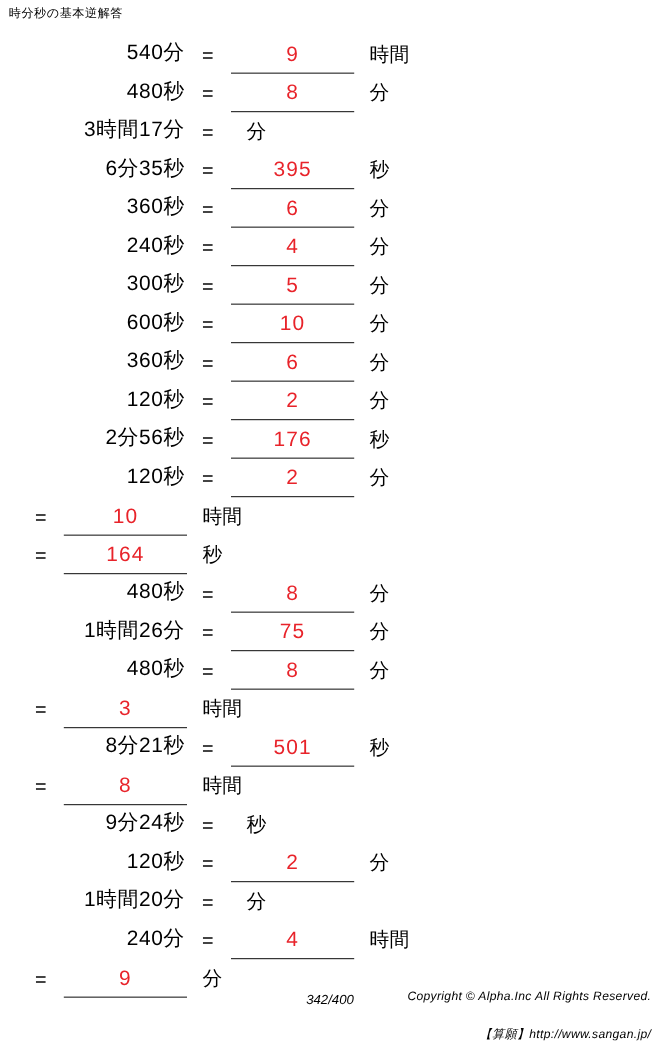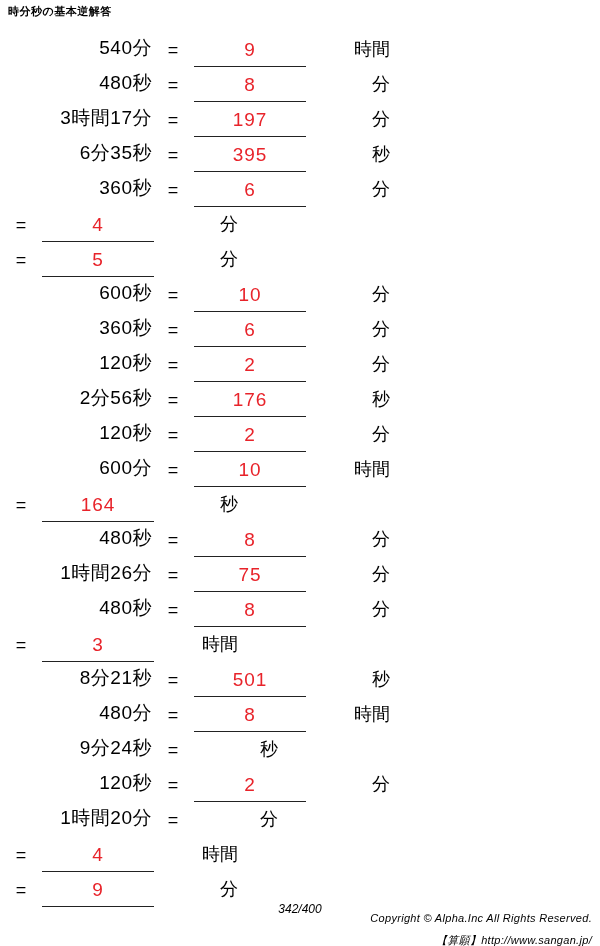--- a/index.html
+++ b/index.html
@@ -15,26 +15,25 @@
     position: relative;
     overflow: hidden;
   }
   .sheet-title {
     position: absolute;
     top: 4px;
     left: 8px;
     font-size: 11px;
     letter-spacing: 0.5px;
     color: #000000;
-    font-weight: bold;
   }
   .problems {
     position: absolute;
     top: 32px;
-    left: 0;
+    left: 16px;
     width: 580px;
   }
   .row {
     display: flex;
     align-items: flex-end;
     height: 35px;
     width: 100%;
   }
   .q-cell {
     width: 152px;
@@ -54,21 +53,21 @@
     width: 112px;
     border-bottom: 1px solid #222222;
     text-align: center;
     font-size: 19px;
     color: #e8232a;
     padding-bottom: 5px;
     letter-spacing: 1px;
   }
   .unit-cell {
     width: 70px;
-    text-align: right;
+    text-align: left;
     font-size: 18px;
     padding-bottom: 6px;
     padding-left: 14px;
     white-space: nowrap;
   }
   .footer {
     position: absolute;
     left: 0;
     bottom: 8px;
     width: 600px;
@@ -79,21 +78,21 @@
     position: absolute;
     left: 0;
     top: 4px;
     width: 600px;
     text-align: center;
     font-size: 12px;
   }
   .copyright {
     position: absolute;
     right: 8px;
-    top: 14px;
+    top: 2px;
     font-size: 11px;
     text-align: right;
     letter-spacing: 0.3px;
   }
   .siteline {
     position: absolute;
     right: 8px;
     top: 35px;
     font-size: 11px;
     text-align: right;
@@ -114,41 +113,42 @@
     </div>
     <div class="row">
       <div class="q-cell">480秒</div>
       <div class="eq-cell">=</div>
       <div class="ans-cell">8</div>
       <div class="unit-cell">分</div>
     </div>
     <div class="row">
       <div class="q-cell">3時間17分</div>
       <div class="eq-cell">=</div>
-      <div class="ans-cell">197</div>
       <div class="unit-cell">分</div>
     </div>
     <div class="row">
       <div class="q-cell">6分35秒</div>
       <div class="eq-cell">=</div>
       <div class="ans-cell">395</div>
       <div class="unit-cell">秒</div>
     </div>
     <div class="row">
       <div class="q-cell">360秒</div>
       <div class="eq-cell">=</div>
       <div class="ans-cell">6</div>
       <div class="unit-cell">分</div>
     </div>
     <div class="row">
+      <div class="q-cell">240秒</div>
       <div class="eq-cell">=</div>
       <div class="ans-cell">4</div>
       <div class="unit-cell">分</div>
     </div>
     <div class="row">
+      <div class="q-cell">300秒</div>
       <div class="eq-cell">=</div>
       <div class="ans-cell">5</div>
       <div class="unit-cell">分</div>
     </div>
     <div class="row">
       <div class="q-cell">600秒</div>
       <div class="eq-cell">=</div>
       <div class="ans-cell">10</div>
       <div class="unit-cell">分</div>
     </div>
@@ -170,21 +170,20 @@
       <div class="ans-cell">176</div>
       <div class="unit-cell">秒</div>
     </div>
     <div class="row">
       <div class="q-cell">120秒</div>
       <div class="eq-cell">=</div>
       <div class="ans-cell">2</div>
       <div class="unit-cell">分</div>
     </div>
     <div class="row">
-      <div class="q-cell">600分</div>
       <div class="eq-cell">=</div>
       <div class="ans-cell">10</div>
       <div class="unit-cell">時間</div>
     </div>
     <div class="row">
       <div class="eq-cell">=</div>
       <div class="ans-cell">164</div>
       <div class="unit-cell">秒</div>
     </div>
     <div class="row">
@@ -210,21 +209,20 @@
       <div class="ans-cell">3</div>
       <div class="unit-cell">時間</div>
     </div>
     <div class="row">
       <div class="q-cell">8分21秒</div>
       <div class="eq-cell">=</div>
       <div class="ans-cell">501</div>
       <div class="unit-cell">秒</div>
     </div>
     <div class="row">
-      <div class="q-cell">480分</div>
       <div class="eq-cell">=</div>
       <div class="ans-cell">8</div>
       <div class="unit-cell">時間</div>
     </div>
     <div class="row">
       <div class="q-cell">9分24秒</div>
       <div class="eq-cell">=</div>
       <div class="unit-cell">秒</div>
     </div>
     <div class="row">
@@ -232,20 +230,21 @@
       <div class="eq-cell">=</div>
       <div class="ans-cell">2</div>
       <div class="unit-cell">分</div>
     </div>
     <div class="row">
       <div class="q-cell">1時間20分</div>
       <div class="eq-cell">=</div>
       <div class="unit-cell">分</div>
     </div>
     <div class="row">
+      <div class="q-cell">240分</div>
       <div class="eq-cell">=</div>
       <div class="ans-cell">4</div>
       <div class="unit-cell">時間</div>
     </div>
     <div class="row">
       <div class="eq-cell">=</div>
       <div class="ans-cell">9</div>
       <div class="unit-cell">分</div>
     </div>
   </div>

